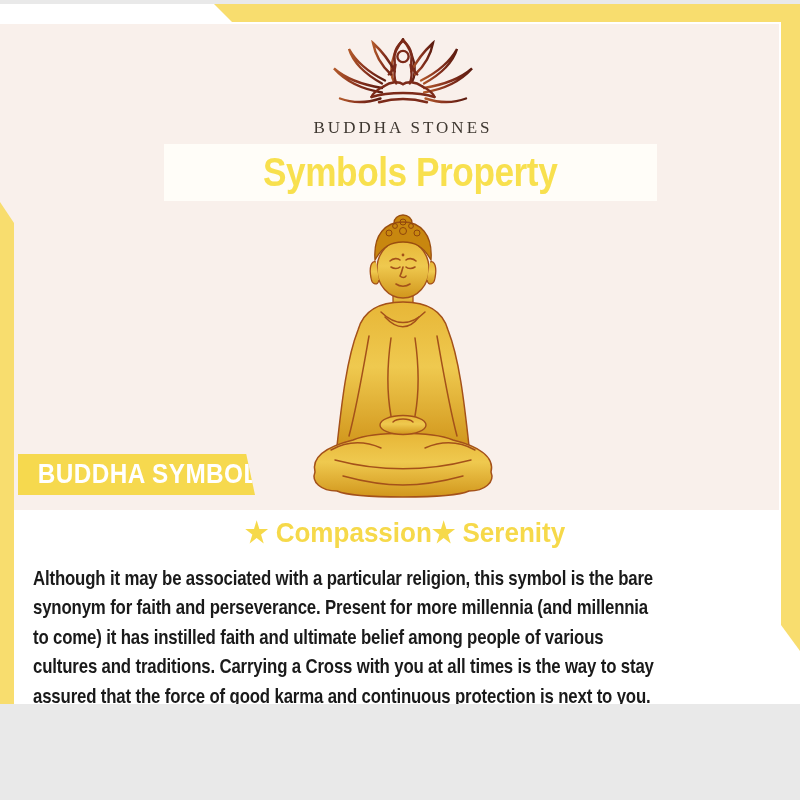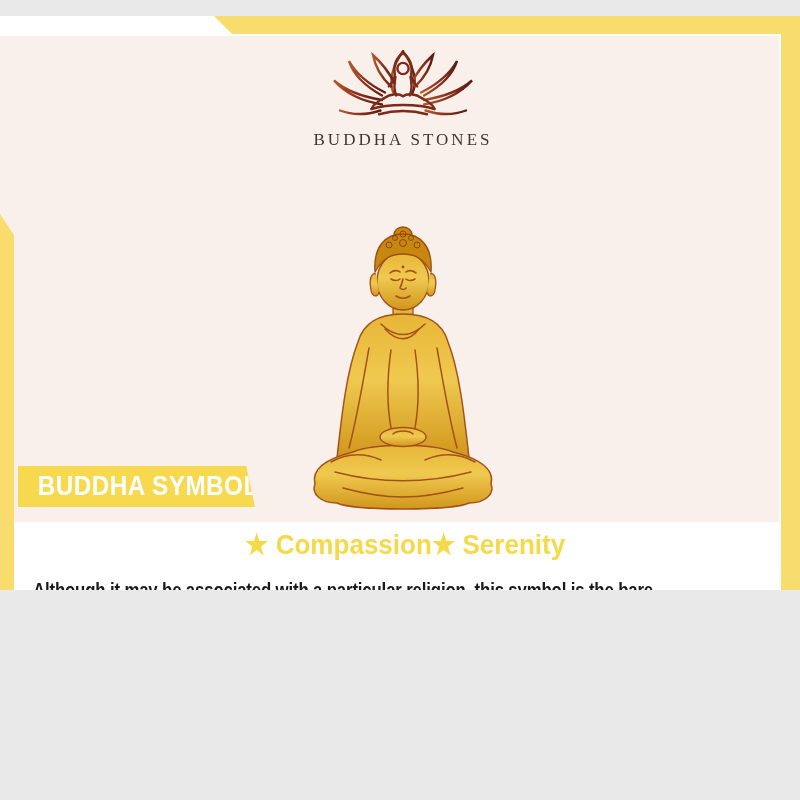--- a/index.html
+++ b/index.html
@@ -1,17 +1,17 @@
 <!DOCTYPE html>
 <html><head>
 <meta charset="utf-8">
 <style>
   html,body{margin:0;padding:0;background:#e9e9e9;}
   .canvas{
-    position:relative;width:800px;height:574px;margin:16px auto;
+    position:relative;width:800px;height:700px;margin:4px auto;
     background:#ffffff;overflow:hidden;
     font-family:"Liberation Sans",sans-serif;
   }
   
   .cream-top{position:absolute;left:0;top:20px;width:779px;height:486px;background:#F9F0EB;}
   .cream-bottom{position:absolute;left:0;top:783px;width:800px;height:17px;background:#F9F0EB;}
   .trim{position:absolute;left:0;top:0;width:800px;height:800px;pointer-events:none;}
   
   .lotus{position:absolute;left:328px;top:33px;width:150px;height:75px;}
   .brand-row{position:absolute;left:3px;top:114px;width:800px;text-align:center;}
@@ -102,20 +102,23 @@
       <path d="M126,66 C134,70 140,75 142,80" stroke="#7C2A19"></path>
       <path d="M58,80 C80,73 120,73 142,80" stroke="#7C2A19"></path>
       <path d="M68,87 C90,81 110,81 132,87" stroke="#7C2A19"></path>
     </g>
   </svg>
 
   <div class="brand-row">
     <span class="brand-name">BUDDHA STONES</span>
   </div>
 
+  <div class="title-box">
+    <span class="title-text">Symbols Property</span>
+  </div>
 
   <svg class="statue" viewBox="0 0 204 296">
     <defs>
       <linearGradient id="gold" x1="0" y1="0" x2="0" y2="1">
         <stop offset="0" stop-color="#E7B637"></stop>
         <stop offset=".45" stop-color="#EFC94F"></stop>
         <stop offset="1" stop-color="#D1961C"></stop>
       </linearGradient>
     </defs>
 

